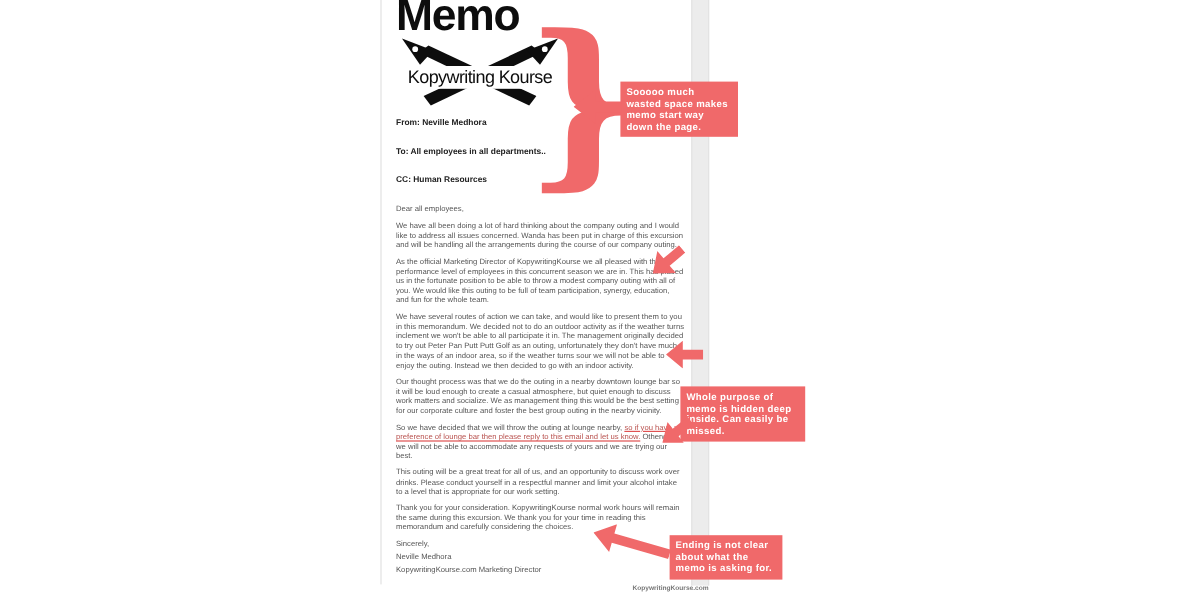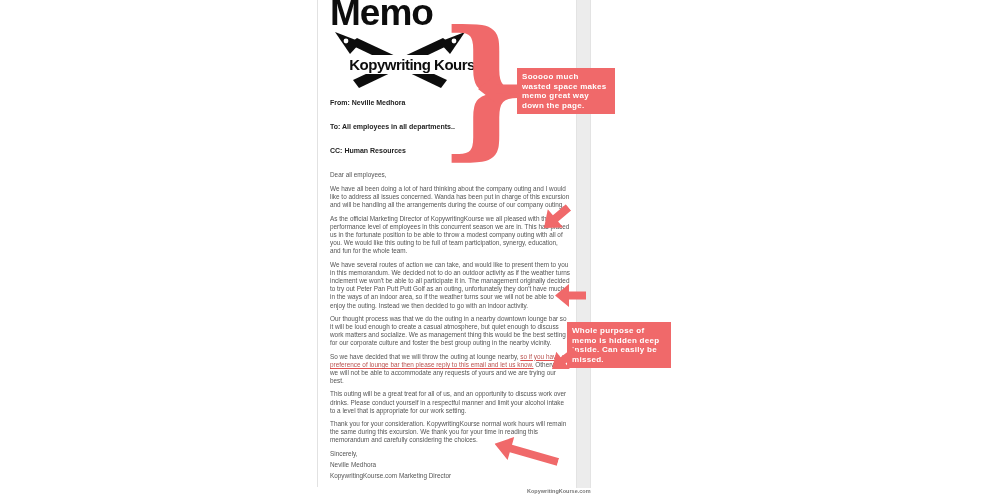--- a/index.html
+++ b/index.html
@@ -8,22 +8,22 @@
   
   .page{position:absolute;left:317px;top:0;width:259px;height:487px;background:#ffffff;
         border-left:1px solid #e2e2e2;}
   .page-strip{position:absolute;left:576px;top:0;width:13px;height:488px;background:#ececec;
         border-left:1px solid #e3e3e3;border-right:1px solid #e3e3e3;}
   .memo-title{position:absolute;left:330px;top:-8px;font-size:37px;font-weight:bold;
         letter-spacing:-1px;color:#0d0d0d;}
   
   .logo{position:absolute;left:333px;top:30px;width:134px;height:66px;}
   .logo svg{position:absolute;left:0;top:0;}
-  .logo-text{position:absolute;left:16px;top:25px;width:134px;text-align:center;
-        font-size:15px;font-weight:bold;letter-spacing:-0.5px;color:#0d0d0d;
+  .logo-text{position:absolute;left:0;top:25px;width:134px;text-align:center;
+        font-size:15px;font-weight:normal;letter-spacing:-0.5px;color:#0d0d0d;
         background:#ffffff;padding:1px 0;}
   
   .memo-col{position:absolute;left:330px;top:99px;width:240px;color:#555;}
   .field{font-size:7px;font-weight:bold;color:#222;margin-bottom:17px;}
   .salutation{font-size:6.4px;margin-top:13px;margin-bottom:7px;color:#555;}
   .para{font-size:6.4px;line-height:8.2px;color:#555;margin-bottom:5px;}
   .ul-red{color:#b8504d;text-decoration:underline;text-decoration-color:#e05252;}
   .closing{font-size:6.4px;line-height:8.2px;color:#555;margin-top:3px;}
   .footer-mark{position:absolute;left:527px;top:488px;font-size:5.5px;font-weight:bold;color:#777;}
   
@@ -80,22 +80,23 @@
     <div class="para">Thank you for your consideration.  KopywritingKourse normal work hours will remain the same during this excursion.  We thank you for your time in reading this memorandum and carefully considering the choices.</div>
     <div class="closing">Sincerely,</div>
     <div class="closing">Neville Medhora</div>
     <div class="closing">KopywritingKourse.com Marketing Director</div>
   </div>
 
   <div class="footer-mark">KopywritingKourse.com</div>
 
   <div class="brace">}</div>
 
-  <div class="callout c1">Sooooo much wasted space makes memo great way down the page.</div>
+  <div class="callout c1">Sooooo much wasted space makes memo start way down the page.</div>
   <div class="callout c4">Whole purpose of memo is hidden deep inside. Can easily be missed.</div>
+  <div class="callout c5">Ending is not clear about what the memo is asking for.</div>
 
   <svg class="arrow" style="left:478px;top:75px;" width="40" height="28">
     <polygon points="0,14 18,0 18,9.5 40,9.5 40,18.5 18,18.5 18,28" fill="#f0696a"></polygon>
   </svg>
   <svg class="arrow" style="left:544px;top:216px;transform:rotate(-40deg);transform-origin:left center;" width="32" height="24">
     <polygon points="0,12 15,0 15,8 32,8 32,16 15,16 15,24" fill="#f0696a"></polygon>
   </svg>
   <svg class="arrow" style="left:555px;top:284px;" width="31" height="23">
     <polygon points="0,11.5 14,0 14,7.5 31,7.5 31,15.5 14,15.5 14,23" fill="#f0696a"></polygon>
   </svg>

